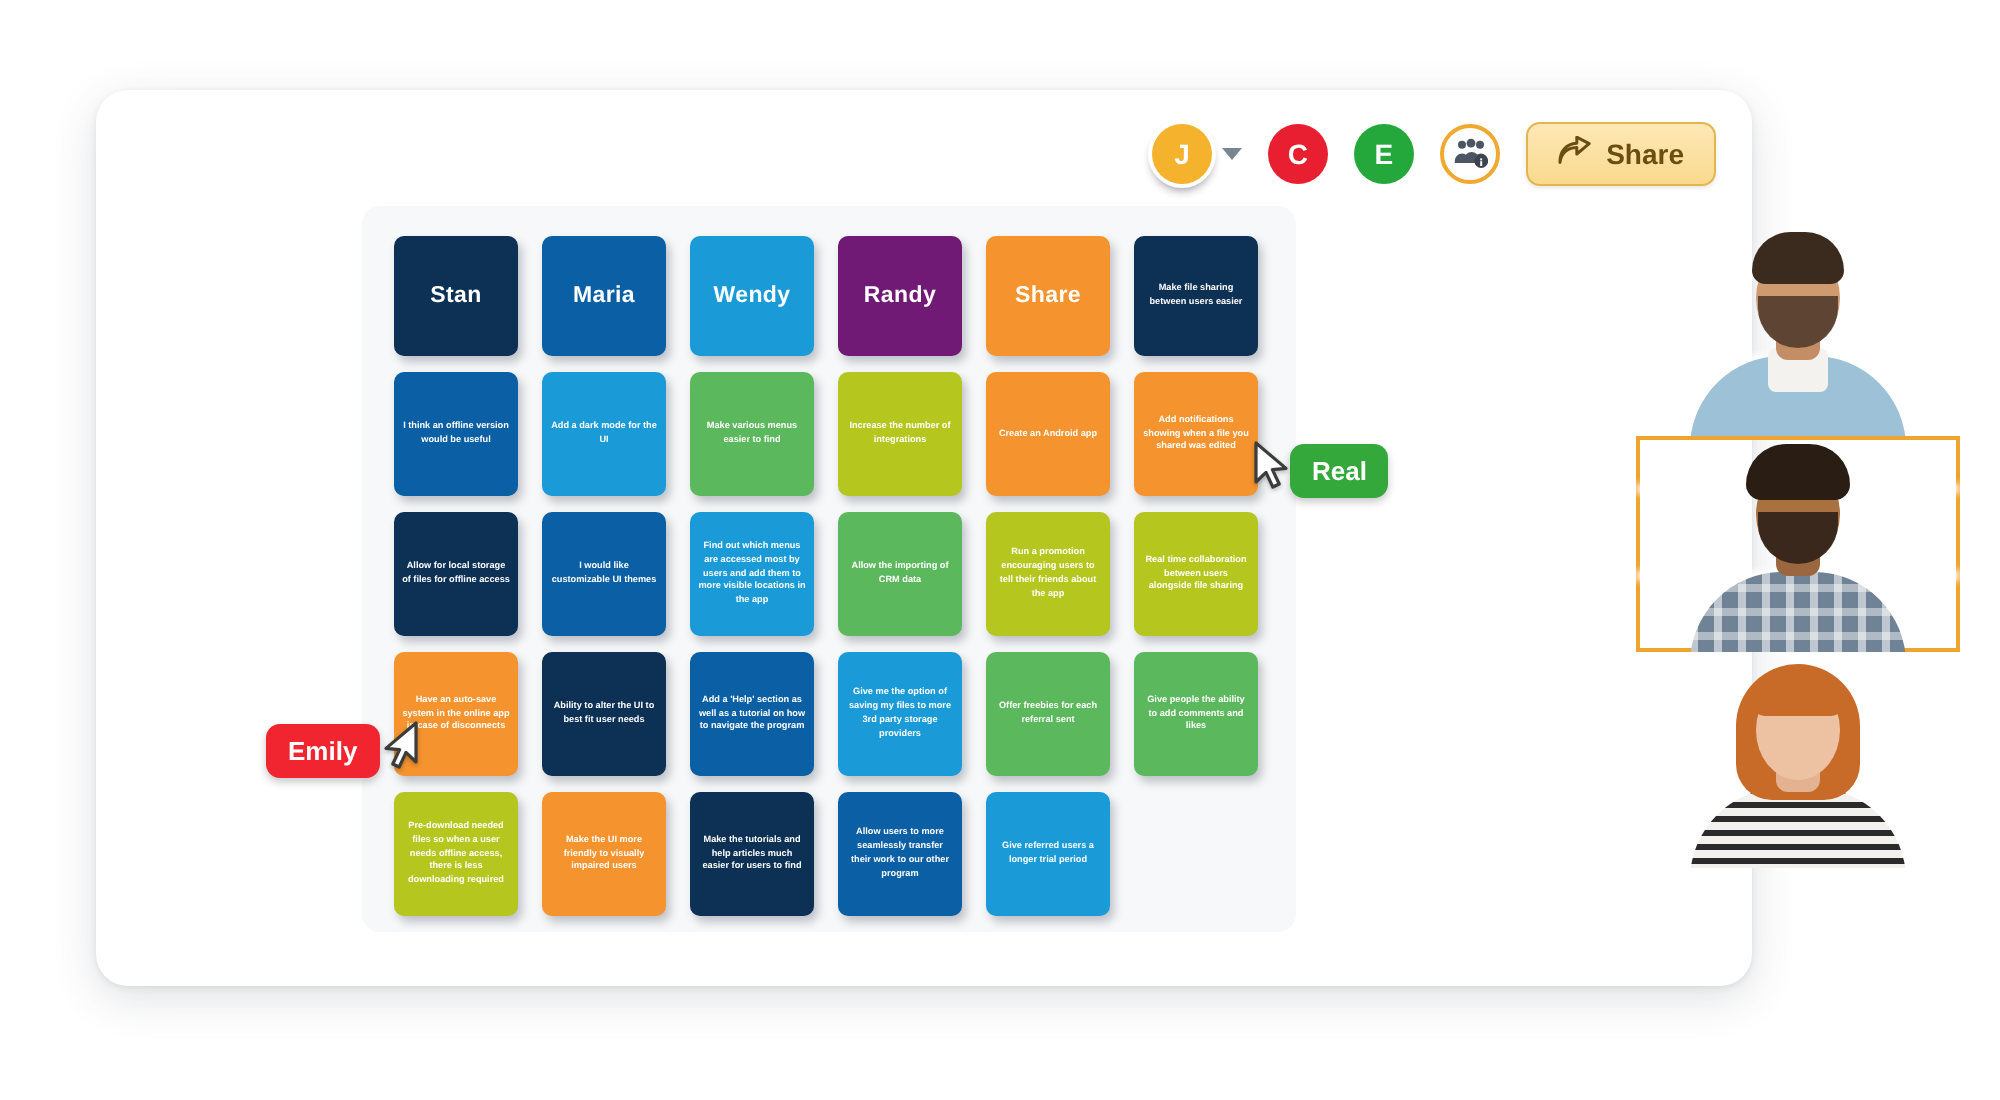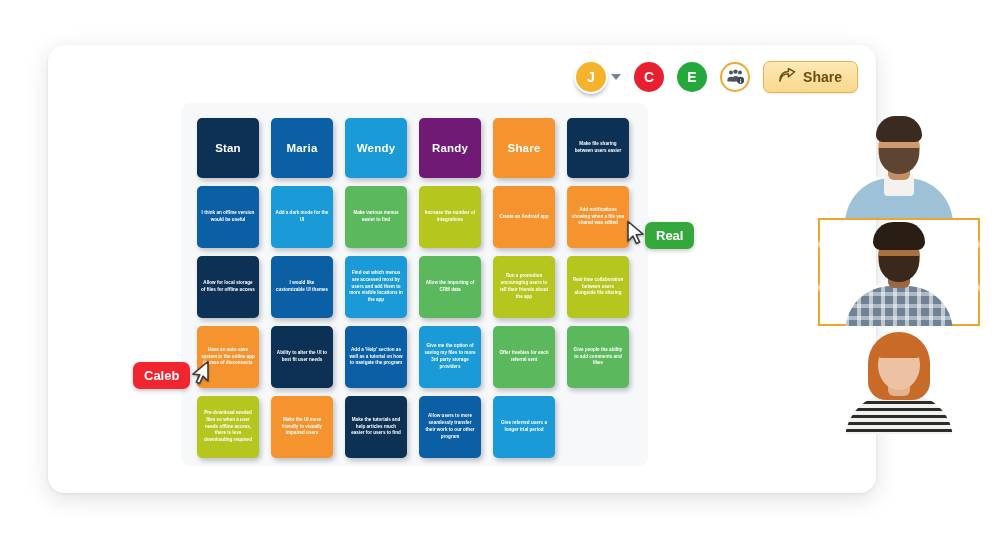--- a/index.html
+++ b/index.html
@@ -294,21 +294,21 @@
   <div class="cursor-tag" style="left:625px; top:220px;">
     <span class="ptr">
       <svg width="20" height="26" viewBox="0 0 20 26" aria-hidden="true">
         <path d="M3 1.5 L3 21 L8 16.2 L11.4 23.5 L14.6 22 L11.2 14.8 L18 14.2 Z" fill="#ffffff" stroke="#3c3c3c" stroke-width="1.6" stroke-linejoin="round"></path>
       </svg>
     </span>
     <span class="tag-pill" style="background:#34a83a">Real</span>
   </div>
 
   <div class="cursor-tag" style="left:133px; top:360px;">
-    <span class="tag-pill" style="background:#f0252f">Caleb</span>
+    <span class="tag-pill" style="background:#f0252f">Emily</span>
     <span class="ptr" style="transform:scaleX(-1); margin-left:1px;">
       <svg width="20" height="26" viewBox="0 0 20 26" aria-hidden="true">
         <path d="M3 1.5 L3 21 L8 16.2 L11.4 23.5 L14.6 22 L11.2 14.8 L18 14.2 Z" fill="#ffffff" stroke="#3c3c3c" stroke-width="1.6" stroke-linejoin="round"></path>
       </svg>
     </span>
   </div>
 
   <div class="video-panel">
 
     <div class="tile">

